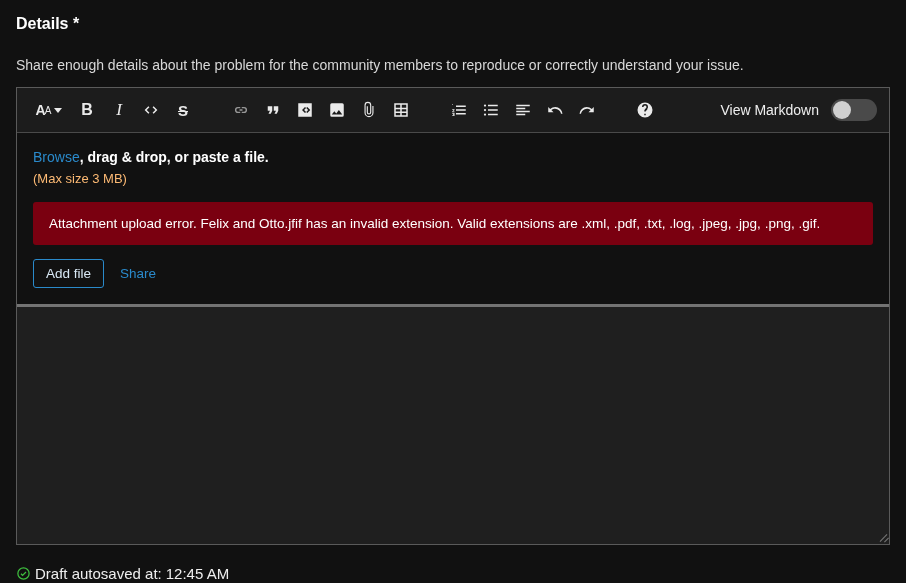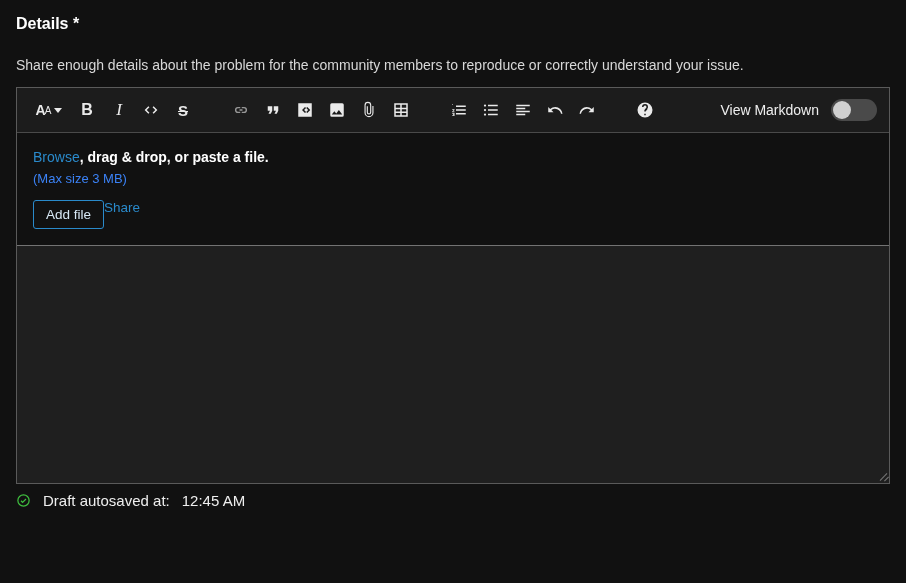--- a/index.html
+++ b/index.html
@@ -46,35 +46,35 @@
   .toggle {
     width: 46px; height: 22px; border-radius: 11px;
     background: #4a4a4a; position: relative; cursor: pointer;
   }
   .toggle .knob {
     width: 18px; height: 18px; border-radius: 50%;
     background: #d0d0d0;
     position: absolute; left: 2px; top: 2px;
   }
   .attach-zone {
-    border-bottom: 1px solid #737373;
+    border-bottom: 3px solid #737373;
     padding: 16px 16px 16px 16px;
   }
   .browse-link { color: #2a8acb; cursor: pointer; }
   .attach-line { font-weight: 600; color: #ffffff; }
-  .max-size { font-size: 13px; color: #3b82f6; margin-top: 6px; }
+  .max-size { font-size: 13px; color: #fdba74; margin-top: 6px; }
   .error-banner {
     background: #7a0010;
     color: #ffffff;
     padding: 14px 16px;
     border-radius: 3px;
     margin-top: 16px;
     font-size: 13.5px;
   }
-  .attach-actions { margin-top: 14px; display: flex; }
+  .attach-actions { margin-top: 14px; display: flex; align-items: center; gap: 16px; }
   .add-file-btn {
     border: 1px solid #2a8acb;
     color: #d8e8f5;
     background: transparent;
     padding: 6px 12px;
     border-radius: 3px;
     cursor: pointer;
     font-size: 13.5px;
   }
   .cancel-link { color: #2a8acb; cursor: pointer; font-size: 13.5px; }
@@ -88,22 +88,22 @@
     width: 12px; height: 12px;
     cursor: nwse-resize;
   }
   .resize-handle::before, .resize-handle::after {
     content: ""; position: absolute; background: #777;
     width: 1px; transform: rotate(45deg);
   }
   .resize-handle::before { height: 10px; right: 3px; bottom: -1px; }
   .resize-handle::after  { height: 6px;  right: 0px; bottom: -1px; }
   .autosave-row {
-    display: flex; align-items: center; gap: 12px;
-    margin-top: 8px; font-size: 15px; color: #eeeeee;
+    display: flex; align-items: center; gap: 4px;
+    margin-top: 20px; font-size: 15px; color: #eeeeee;
   }
   .autosave-row svg { width: 15px; height: 15px; stroke: #3fbf3f; fill: none; stroke-width: 2; }
   .strike-s { text-decoration: line-through; font-weight: 700; font-size: 15px; }
   .caret-down {
     display:inline-block; width:0; height:0;
     border-left:4px solid transparent; border-right:4px solid transparent;
     border-top:5px solid #eaeaea; margin-left:3px; vertical-align: middle;
   }
 </style>
 </head>
@@ -211,20 +211,21 @@
       <div class="knob"></div>
     </div>
   </div>
 
   <div class="attach-zone">
     <div>
       <span class="browse-link">Browse</span><span class="attach-line">, drag &amp; drop, or paste a file.</span>
     </div>
     <div class="max-size">(Max size 3 MB)</div>
 
+    <div class="error-banner">Attachment upload error. Felix and Otto.jfif has an invalid extension. Valid extensions are .xml, .pdf, .txt, .log, .jpeg, .jpg, .png, .gif.</div>
 
     <div class="attach-actions">
       <button class="add-file-btn">Add file</button>
       <span class="cancel-link">Share</span>
     </div>
   </div>
 
   <div class="content-area">
     <div class="resize-handle"></div>
   </div>

